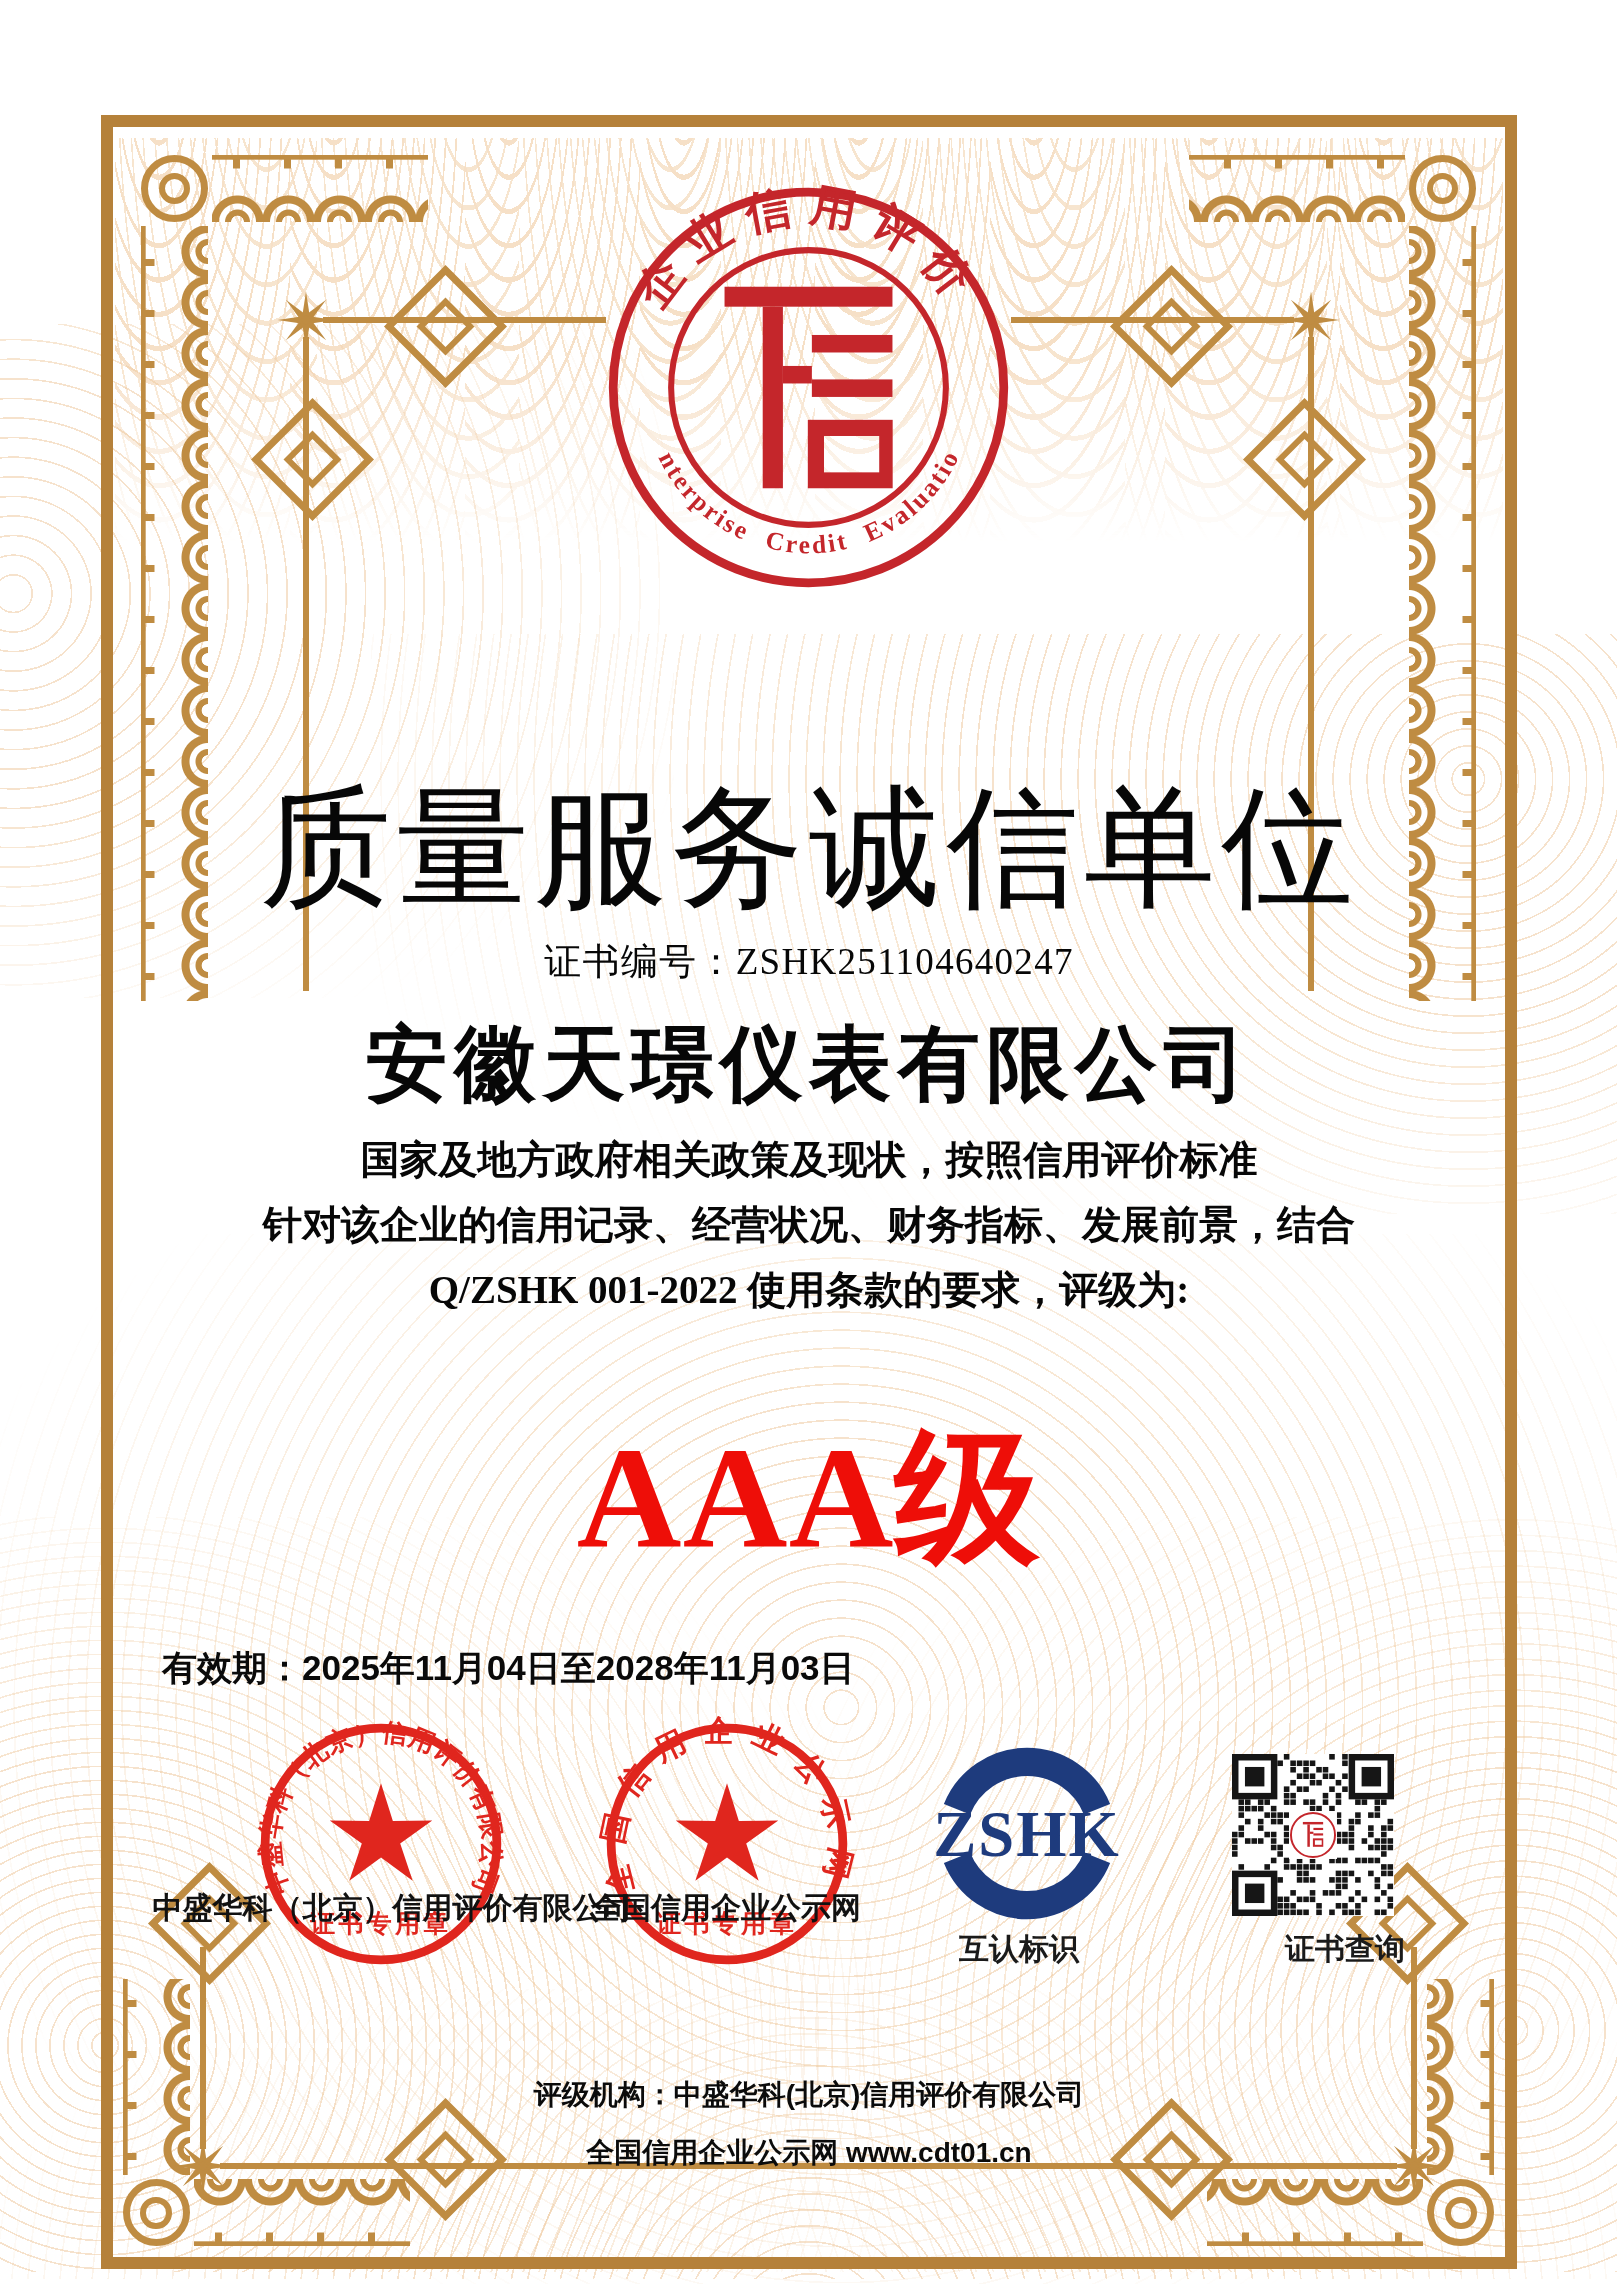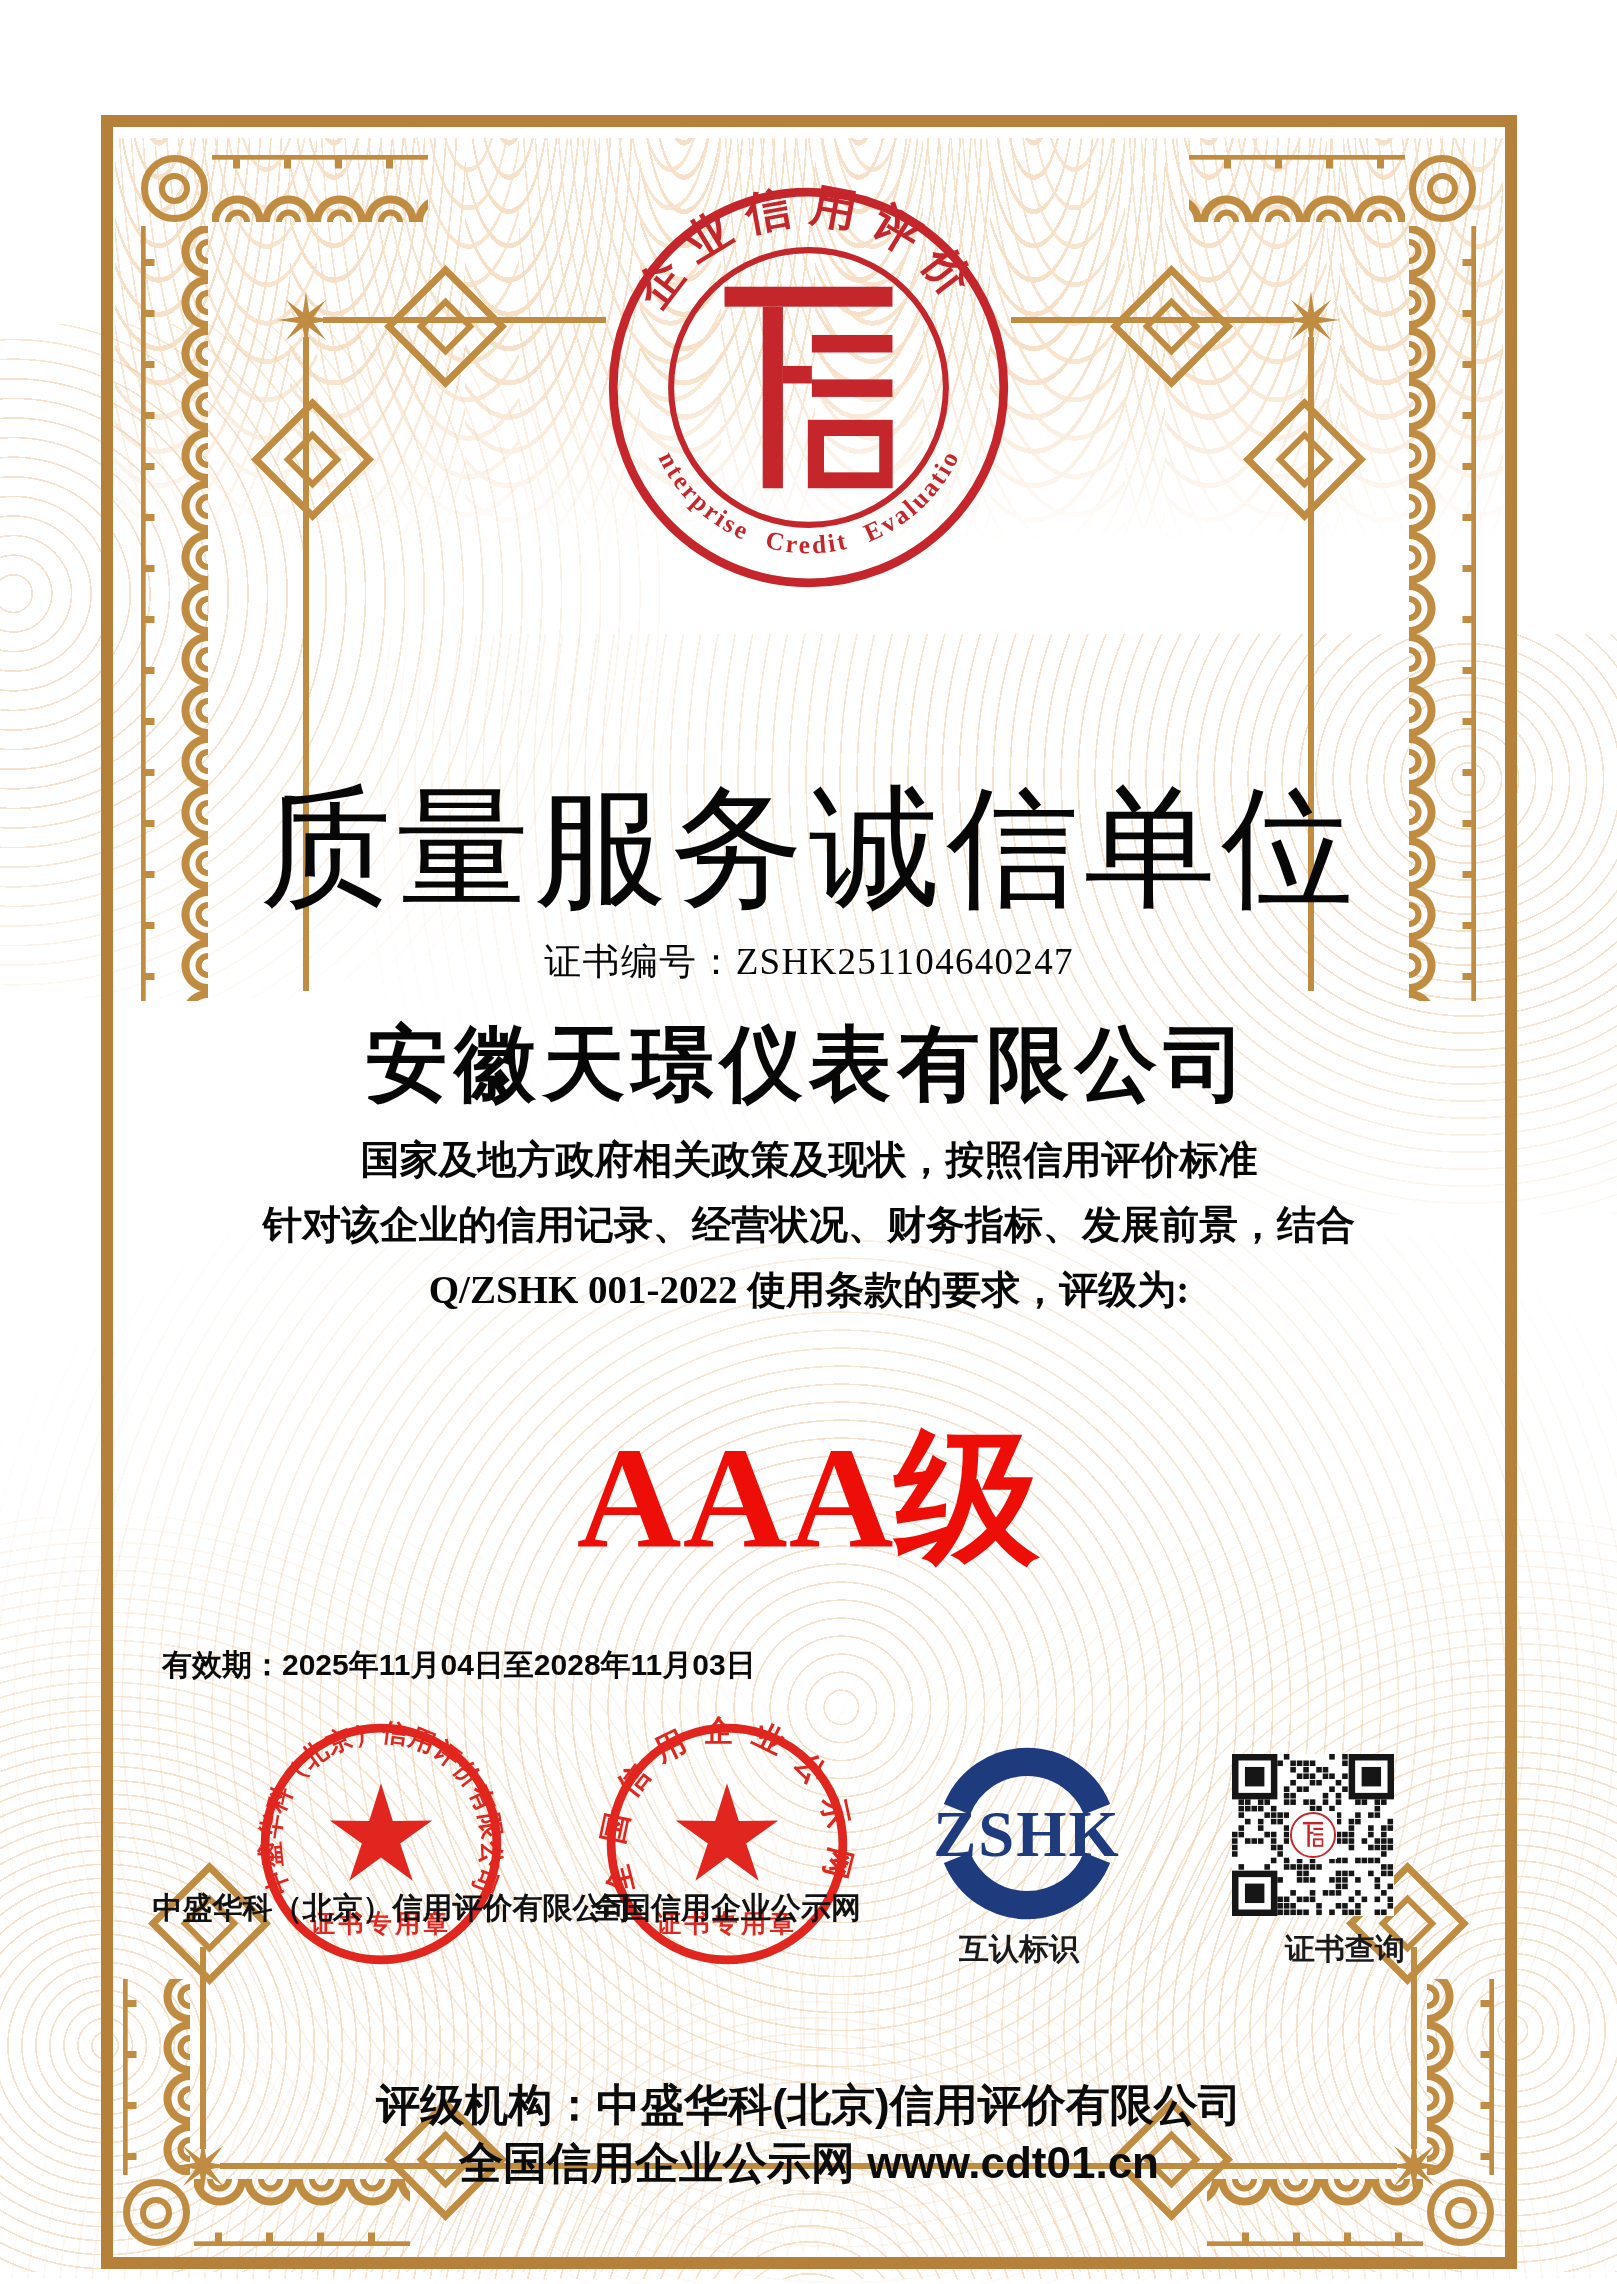--- a/index.html
+++ b/index.html
@@ -62,30 +62,30 @@
   .d2{top:301px;left:calc(var(--it) - 34px);}
   .star8{left:calc(var(--it) - 28px);top:calc(var(--it) - 28px);width:62px;height:62px;}
 
   
   .ctext{position:absolute;left:0;right:0;text-align:center;color:#070707;}
   .title{top:760px;font-size:132px;font-weight:400;letter-spacing:5.4px;font-family:"Liberation Serif",serif;}
   .certno{top:937px;font-size:37px;font-weight:normal;letter-spacing:1.3px;}
   .company{top:1010px;font-size:82px;font-weight:900;letter-spacing:6.7px;}
   .bodytext{top:1127px;font-size:39px;line-height:65px;font-weight:bold;}
   .rating{top:1401px;font-size:145px;font-weight:900;color:#ee0e08;letter-spacing:1.3px;}
-  .valid{position:absolute;left:162px;top:1645px;font-size:30px;font-weight:bold;
+  .valid{position:absolute;left:162px;top:1645px;font-size:35px;font-weight:bold;
          font-family:"Liberation Sans",sans-serif;color:#0a0a0a;}
   .caption{position:absolute;top:1888px;font-size:30px;font-weight:bold;color:#111;text-align:center;}
   .cap1{left:123px;width:539px;}
   .cap2{left:591px;width:270px;}
   .marklabel{position:absolute;top:1929px;font-size:30px;font-weight:bold;color:#1a1a1a;text-align:center;}
   .ml1{left:884px;width:270px;}
   .ml2{left:1210px;width:270px;}
   .footer{position:absolute;left:0;right:0;text-align:center;font-family:"Liberation Sans",sans-serif;
-          font-weight:bold;color:#0b0b0b;font-size:44px;}
+          font-weight:bold;color:#0b0b0b;font-size:28px;}
   .f1{top:2076px;} .f2{top:2134px;}
 
   
   .qr{position:absolute;left:1232px;top:1754px;width:162px;height:162px;background:#fff;}
   .qr svg{width:100%;height:100%;}
 </style>
 </head>
 <body>
 
 <div class="page">

